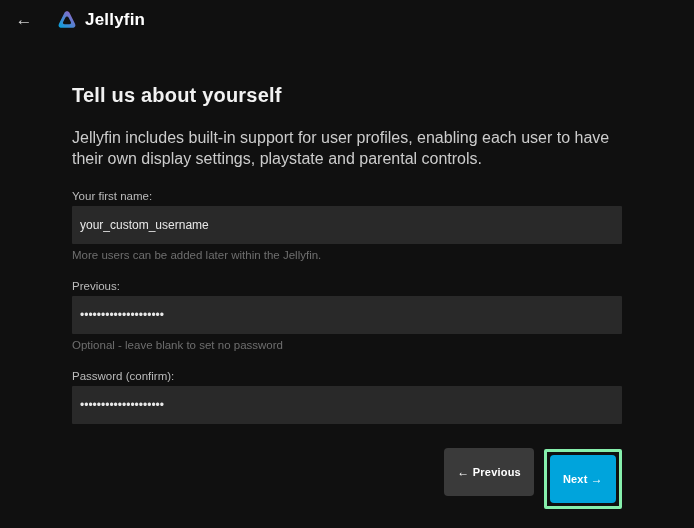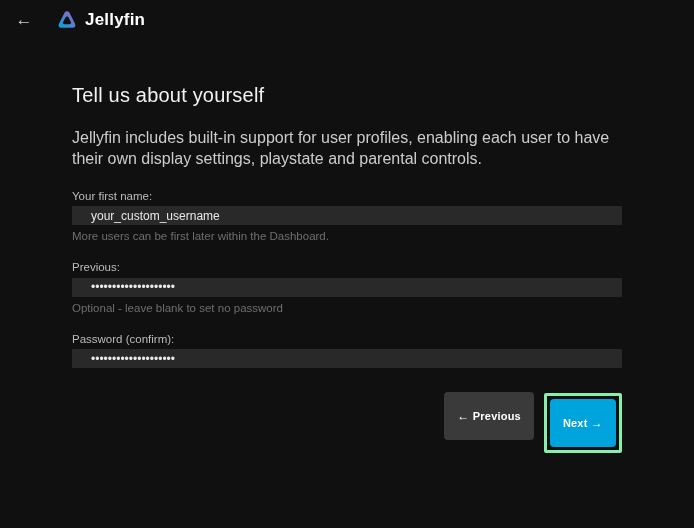--- a/index.html
+++ b/index.html
@@ -41,48 +41,48 @@
     font-size: 17px;
     font-weight: bold;
     letter-spacing: .2px;
   }
 
   
   .content { padding: 0 72px; }
   .page-title {
     margin-top: 44px;
     font-size: 20px;
-    font-weight: 400;
+    font-weight: 700;
     color: #f1f1f1;
     letter-spacing: .2px;
   }
   .page-description {
     margin-top: 21px;
     font-size: 16px;
     line-height: 1.3;
     color: #cccccc;
   }
 
   .field { margin-top: 19px; }
   .field-label {
     display: block;
     font-size: 11.5px;
     color: #bbbbbb;
     margin-bottom: 4px;
   }
   .text-input {
     width: 100%;
-    height: 19px;
+    height: 38px;
     background: #292929;
     border: none;
     outline: none;
     color: #e8e8e8;
     font-family: "Liberation Sans", sans-serif;
     font-size: 12px;
-    padding: 0 19px;
+    padding: 0 8px;
     border-radius: 1px;
   }
   .field-help {
     margin-top: 5px;
     font-size: 11.5px;
     color: #6e6e6e;
   }
 
   
   .button-row {
@@ -144,21 +144,21 @@
   </div>
 </div>
 
 <div class="content">
   <h1 class="page-title">Tell us about yourself</h1>
   <p class="page-description">Jellyfin includes built-in support for user profiles, enabling each user to have their own display settings, playstate and parental controls.</p>
 
   <div class="field" style="margin-top:20px;">
     <label class="field-label">Your first name:</label>
     <input class="text-input" type="text" value="your_custom_username" style="">
-    <div class="field-help">More users can be first later within the Dashboard.</div>
+    <div class="field-help">More users can be added later within the Jellyfin.</div>
   </div>
 
   <div class="field">
     <label class="field-label">Previous:</label>
     <input class="text-input" type="text" value="••••••••••••••••••••" style="">
     <div class="field-help">Optional - leave blank to set no password</div>
   </div>
 
   <div class="field">
     <label class="field-label">Password (confirm):</label>

